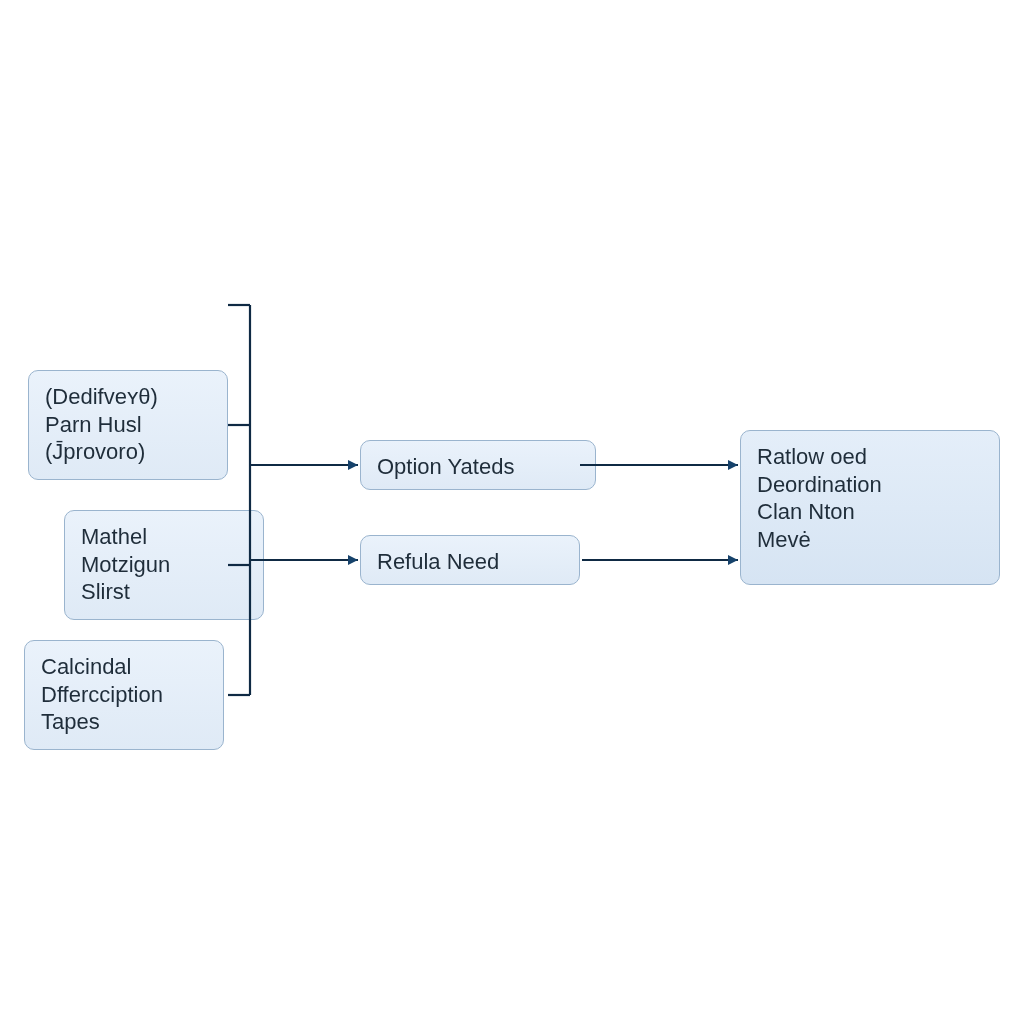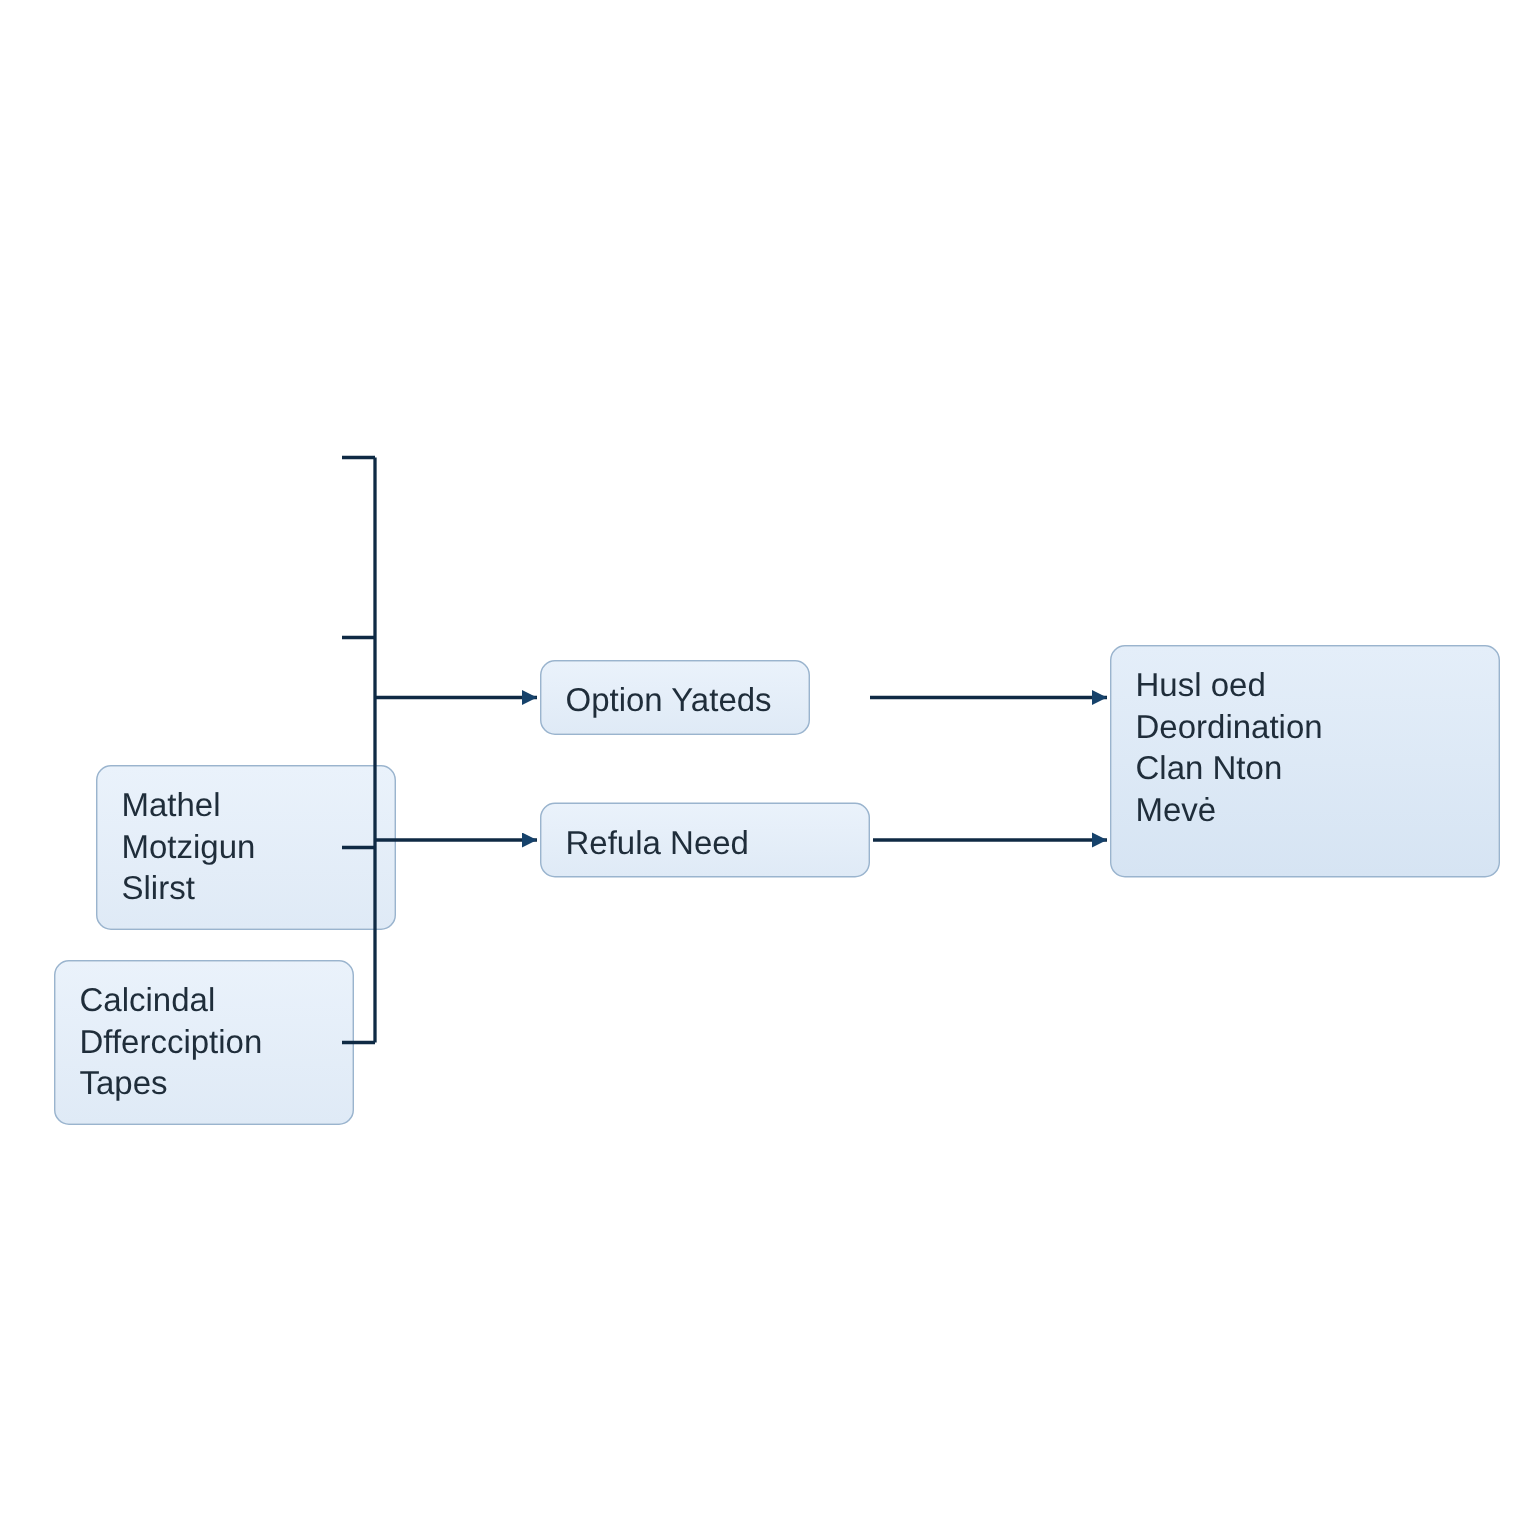--- a/index.html
+++ b/index.html
@@ -43,34 +43,37 @@
     stroke-width: 2.2;
     fill: none;
   }
 </style>
 </head>
 <body>
 
 <div class="canvas">
 
 
+  <div class="node" style="left:28px; top:370px; width:200px; height:110px; white-space:pre-line;">(Dedifveʏθ)
+Parn Husl
+(J̄provoro)</div>
 
   <div class="node" style="left:28px; top:510px; width:200px; height:110px; white-space:pre-line;margin-left:36px;">Mathel
 Motzigun
 Slirst</div>
 
-  <div class="node" style="left:36px; top:640px; width:200px; height:110px; white-space:pre-line;">Calcindal
+  <div class="node" style="left:24px; top:640px; width:200px; height:110px; white-space:pre-line;">Calcindal
 Dffercciption
 Tapes</div>
 
-  <div class="node" style="left:360px; top:440px; width:180px; height:50px;">Option Yateds</div>
+  <div class="node" style="left:360px; top:440px; width:236px; height:50px;">Option Yateds</div>
 
   <div class="node" style="left:360px; top:535px; width:220px; height:50px;">Refula Need</div>
 
-  <div class="node big" style="left:740px; top:430px; width:260px; height:155px; white-space:pre-line;">Husl oed
+  <div class="node big" style="left:740px; top:430px; width:260px; height:155px; white-space:pre-line;">Ratlow oed
 Deordination
 Clan Nton
 Mevė</div>
 
   <svg class="connectors">
     <defs>
       <marker id="arrowR" markerWidth="12" markerHeight="12" refX="10" refY="5" orient="auto" markerUnits="userSpaceOnUse">
         <path d="M0,0 L10,5 L0,10 Z" fill="#16426b"></path>
       </marker>
       <marker id="arrowL" markerWidth="12" markerHeight="12" refX="2" refY="5" orient="auto" markerUnits="userSpaceOnUse">

